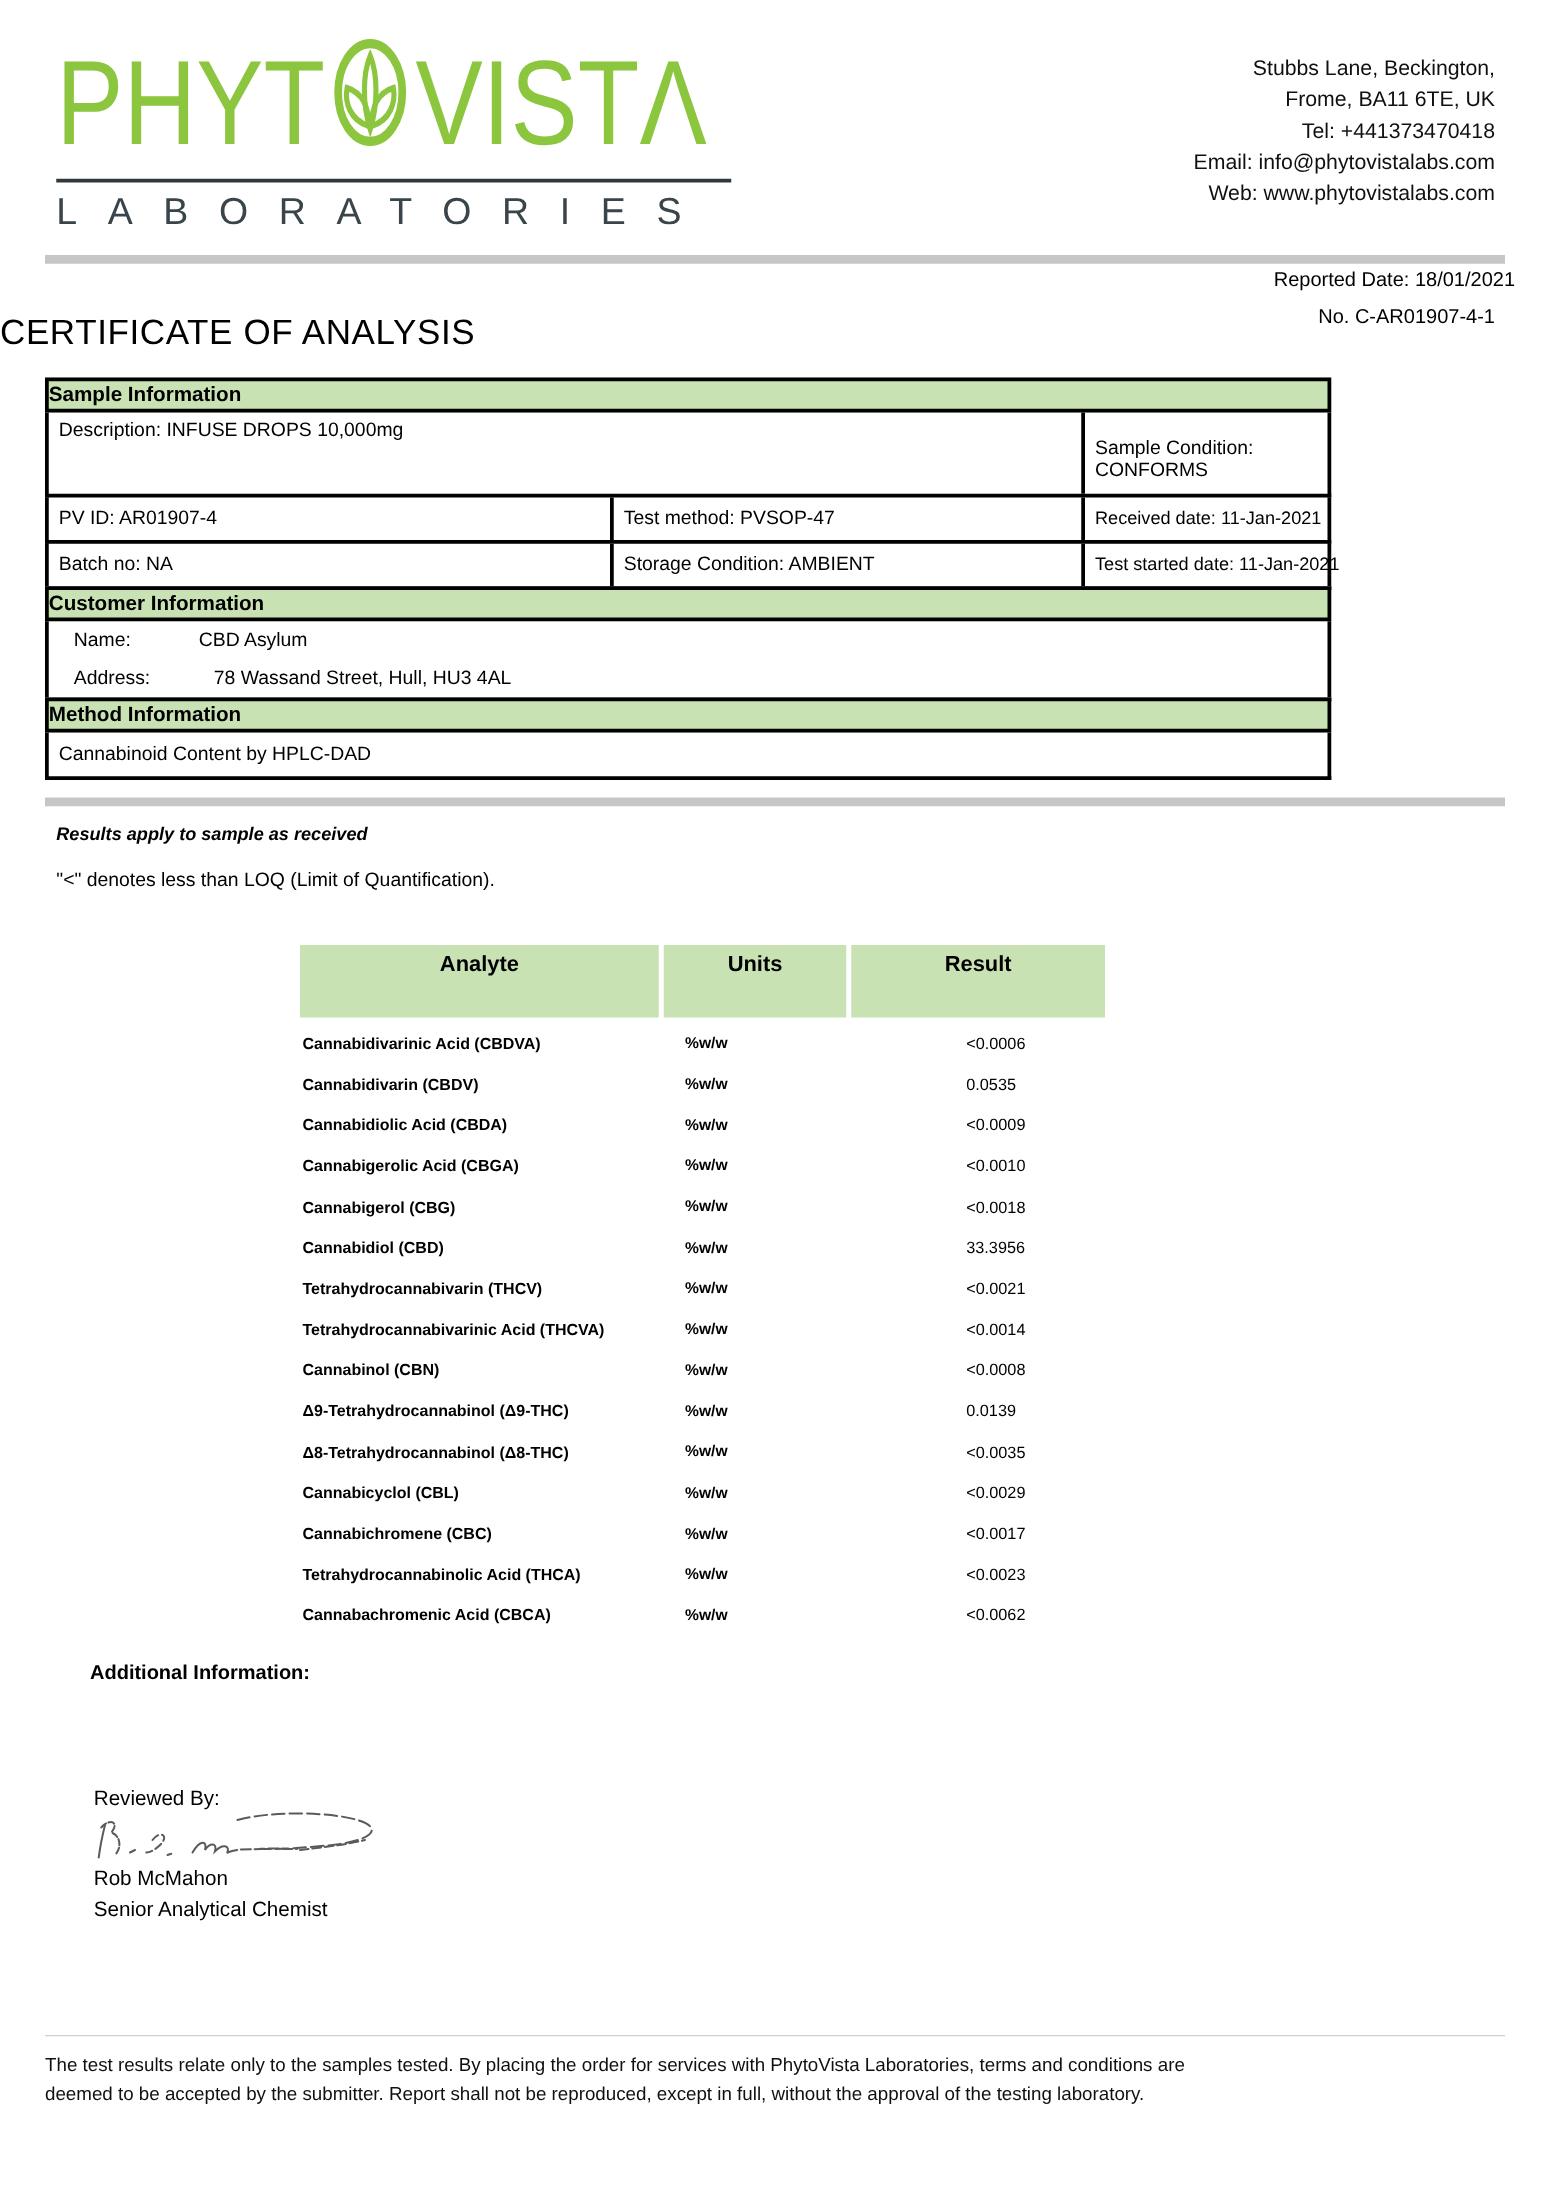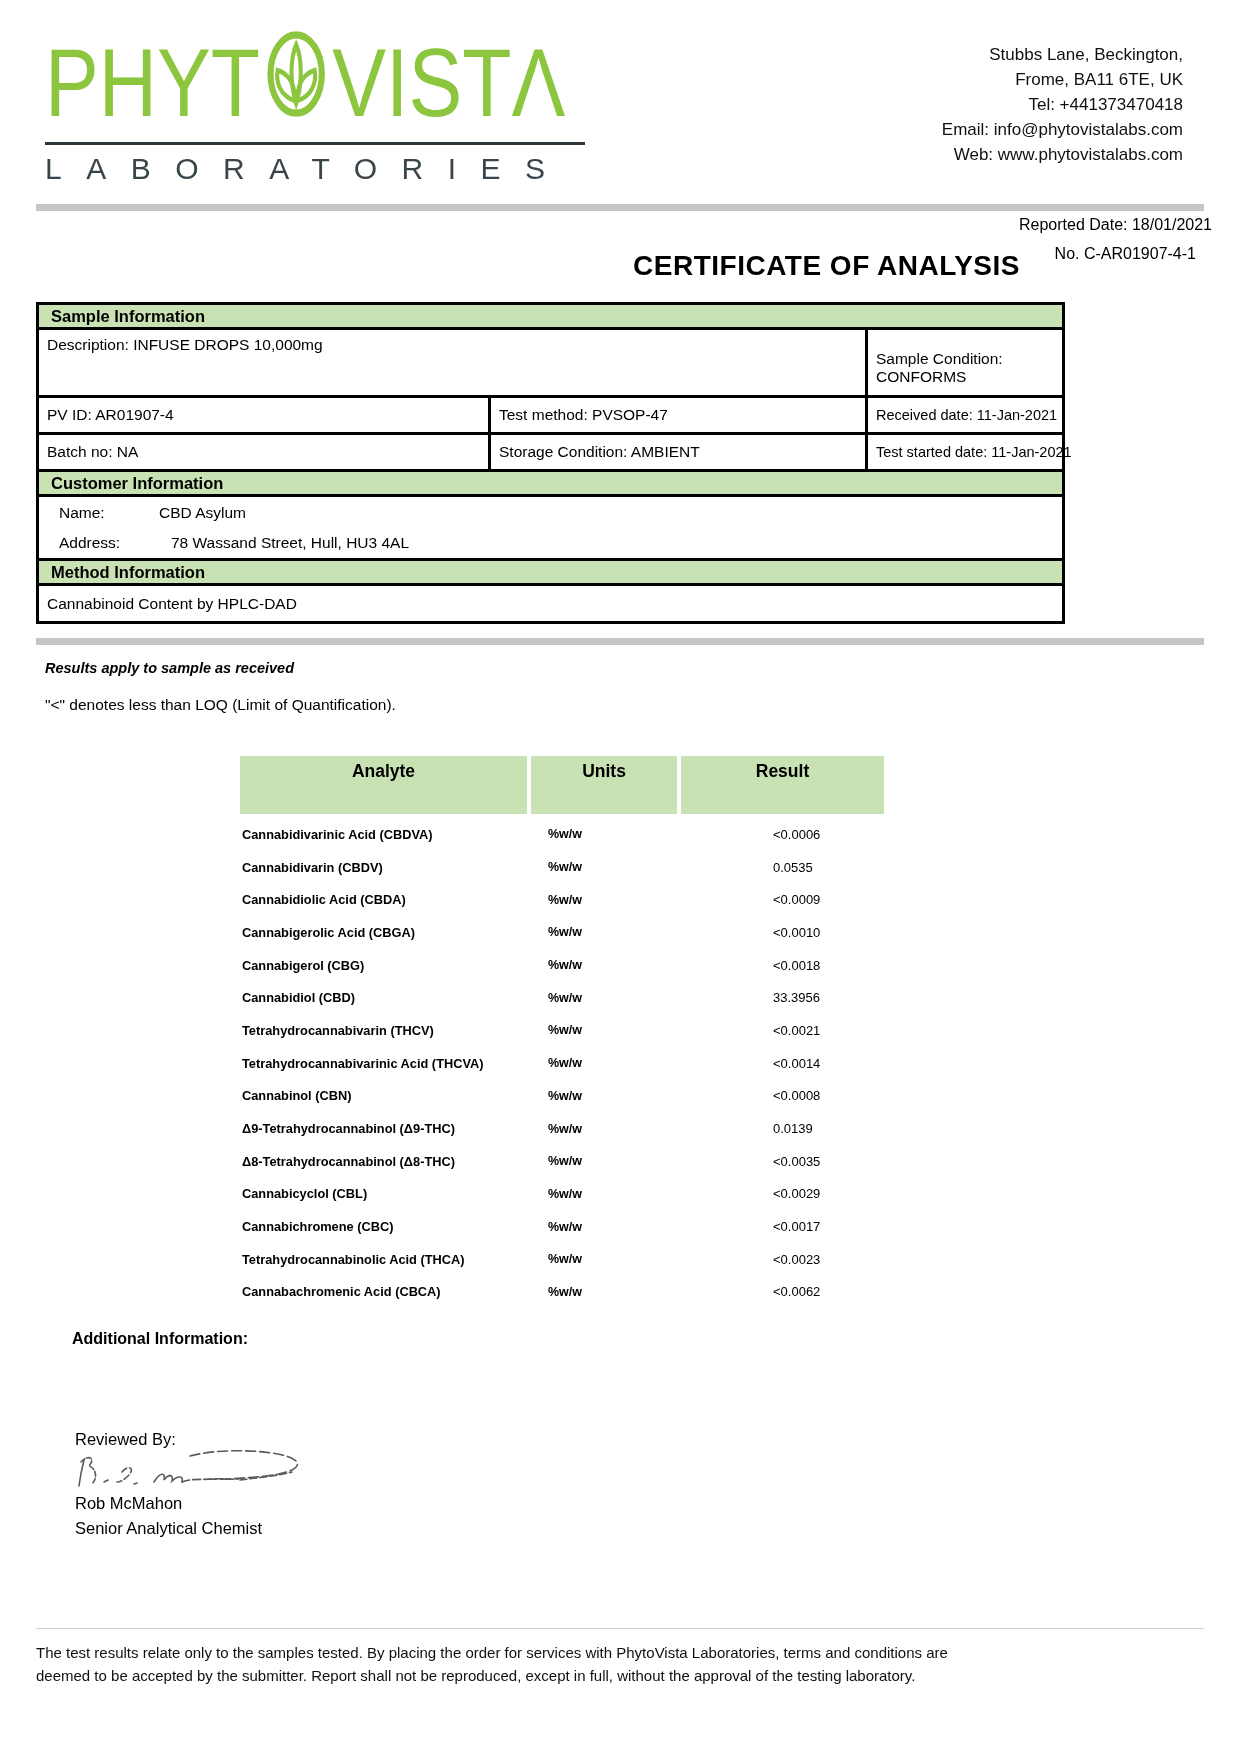--- a/index.html
+++ b/index.html
@@ -13,34 +13,34 @@
         font-family:"Liberation Sans",sans-serif;color:#000}
 
   
   .logo{position:absolute;left:45px;top:30px;width:540px}
   .logo-word{display:flex;align-items:center;gap:6px;transform:scaleX(.84);transform-origin:left center;
              font-size:96px;font-weight:500;line-height:1.05;color:var(--green);white-space:nowrap}
   .leaf{flex:0 0 auto}
   .logo-rule{height:3px;background:#2e383d;margin-top:6px}
   .logo-sub{margin-top:7px;font-size:30px;font-weight:400;color:var(--dark);
             letter-spacing:24.5px;white-space:nowrap}
-  .contact{position:absolute;top:42px;right:57px;text-align:right;font-size:17px;line-height:25px;color:#101010}
+  .contact{position:absolute;top:42px;right:44px;text-align:right;font-size:17px;line-height:25px;color:#101010}
 
   .bar{position:absolute;left:36px;width:1168px;height:7px;background:#c6c6c6}
   .bar1{top:204px}.bar2{top:638px}
 
   .report-date{position:absolute;top:216px;right:28px;font-size:16px}
   .report-no{position:absolute;top:245px;right:44px;font-size:16px}
-  .title{position:absolute;top:250px;left:0;width:1020px;text-align:right;
-         font-size:28px;font-weight:bold;letter-spacing:.5px}
+  .title{position:absolute;top:250px;left:0;width:1020px;text-align:left;
+         font-size:28px;font-weight:normal;letter-spacing:.5px}
 
   
   .info{position:absolute;left:36px;top:302px;width:1029px;font-size:15.5px}
   .band{height:28px;background:var(--bandgreen);border:3px solid #000;border-bottom:3px solid #000;
-        display:flex;align-items:center;padding-left:12px;font-weight:bold;font-size:16.5px;margin-top:-3px}
+        display:flex;align-items:center;font-weight:bold;font-size:16.5px;margin-top:-3px}
   .band:first-child{margin-top:0}
   .irow{display:flex;border:3px solid #000;border-top:none}
   .icell{padding:6px 8px}
   .bl{border-left:3px solid #000}
   .row-desc{height:68px}
   .cell-desc{width:826px}
   .cell-cond{width:197px;padding-top:20px}
   .row-3{height:37px;align-items:center}
   .row-3 .icell{display:flex;align-items:center;height:100%;white-space:nowrap}
   .w1{width:449px}.w2{width:377px}.w3{width:197px;font-size:14.5px}

